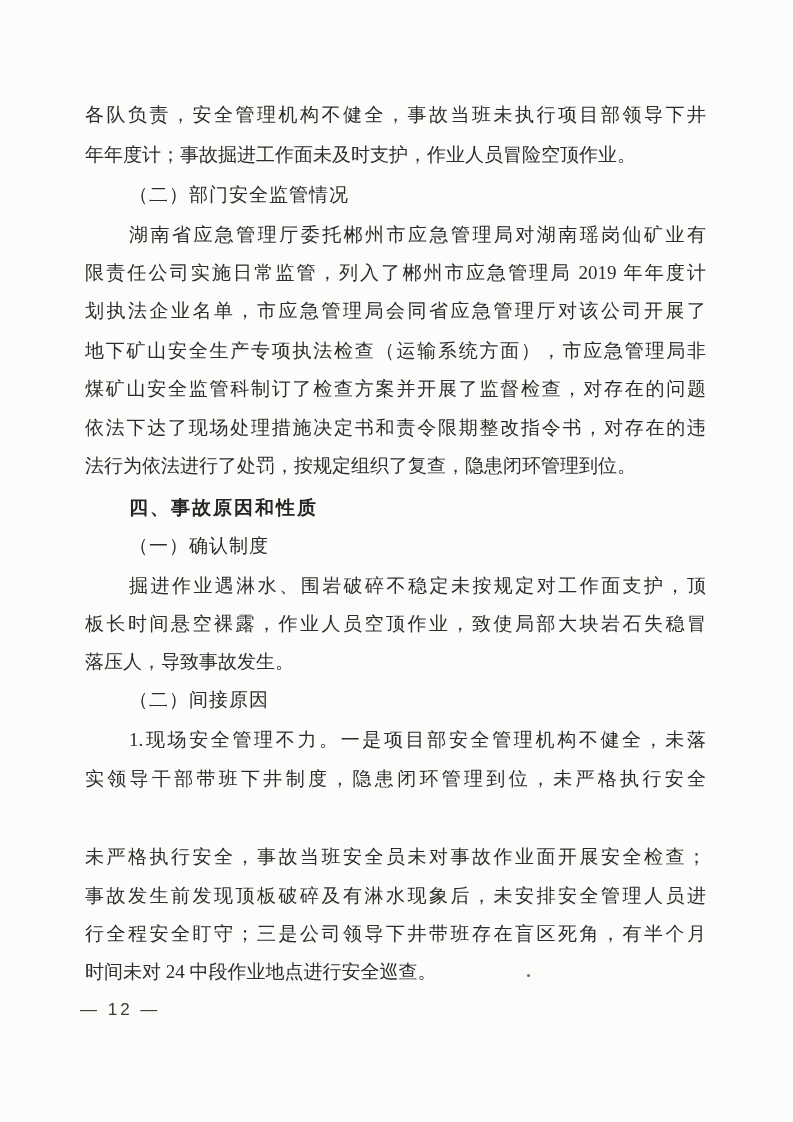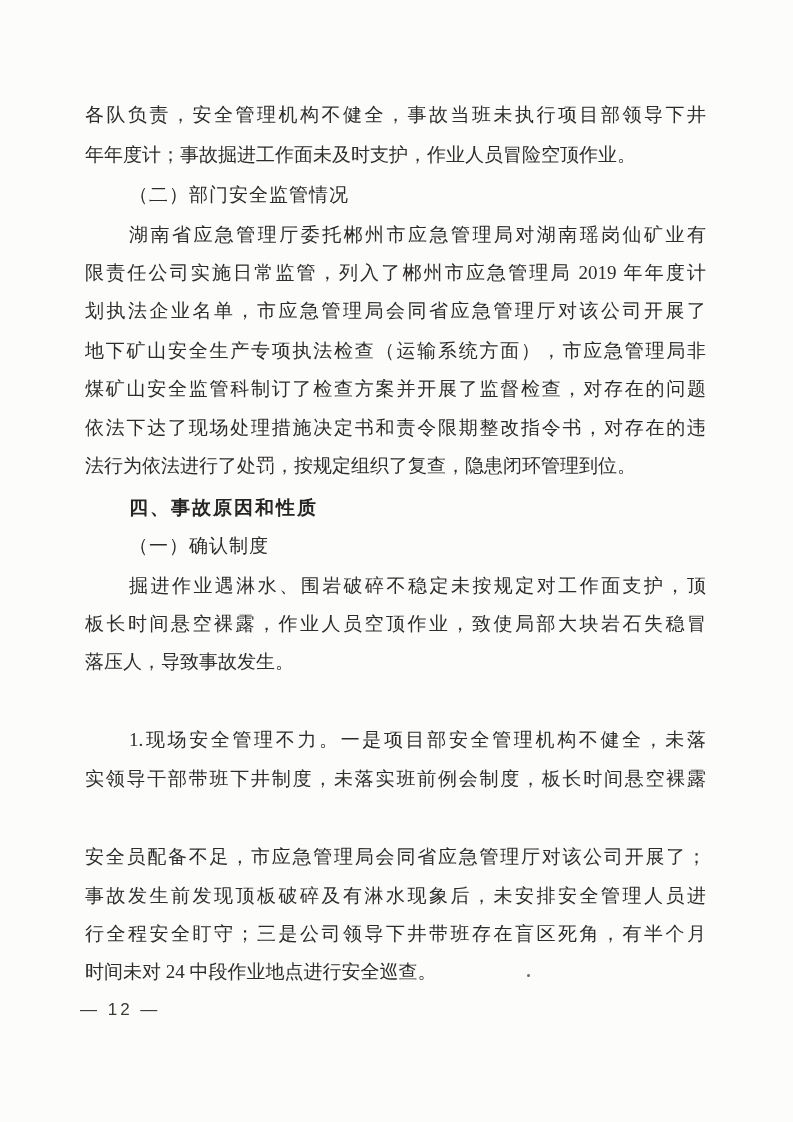--- a/index.html
+++ b/index.html
@@ -69,23 +69,24 @@
   <div class="line j" style="top:297px">划执法企业名单，市应急管理局会同省应急管理厅对该公司开展了</div>
   <div class="line j" style="top:337px">地下矿山安全生产专项执法检查（运输系统方面），市应急管理局非</div>
   <div class="line j" style="top:375px">煤矿山安全监管科制订了检查方案并开展了监督检查，对存在的问题</div>
   <div class="line j" style="top:414px">依法下达了现场处理措施决定书和责令限期整改指令书，对存在的违</div>
   <div class="line" style="top:452px">法行为依法进行了处罚，按规定组织了复查，隐患闭环管理到位。</div>
   <div class="line hei ind" style="top:494px">四、事故原因和性质</div>
   <div class="line kai ind" style="top:532px">（一）确认制度</div>
   <div class="line j ind" style="top:572px">掘进作业遇淋水、围岩破碎不稳定未按规定对工作面支护，顶</div>
   <div class="line j" style="top:610px">板长时间悬空裸露，作业人员空顶作业，致使局部大块岩石失稳冒</div>
   <div class="line" style="top:648px">落压人，导致事故发生。</div>
+  <div class="line kai ind" style="top:686px">（二）间接原因</div>
   <div class="line j ind" style="top:726px">1.现场安全管理不力。一是项目部安全管理机构不健全，未落</div>
-  <div class="line j" style="top:765px">实领导干部带班下井制度，未落实班前例会制度，板长时间悬空裸露</div>
-  <div class="line j" style="top:843px">安全员配备不足，市应急管理局会同省应急管理厅对该公司开展了；</div>
+  <div class="line j" style="top:765px">实领导干部带班下井制度，隐患闭环管理到位，未严格执行安全</div>
+  <div class="line j" style="top:843px">未严格执行安全，事故当班安全员未对事故作业面开展安全检查；</div>
   <div class="line j" style="top:882px">事故发生前发现顶板破碎及有淋水现象后，未安排安全管理人员进</div>
   <div class="line j" style="top:920px">行全程安全盯守；三是公司领导下井带班存在盲区死角，有半个月</div>
   <div class="line" style="top:958px">时间未对 24 中段作业地点进行安全巡查。</div>
 
   <div class="noise-dot"></div>
 
   <div class="footer">— 12 —</div>
 
 </div>
 

